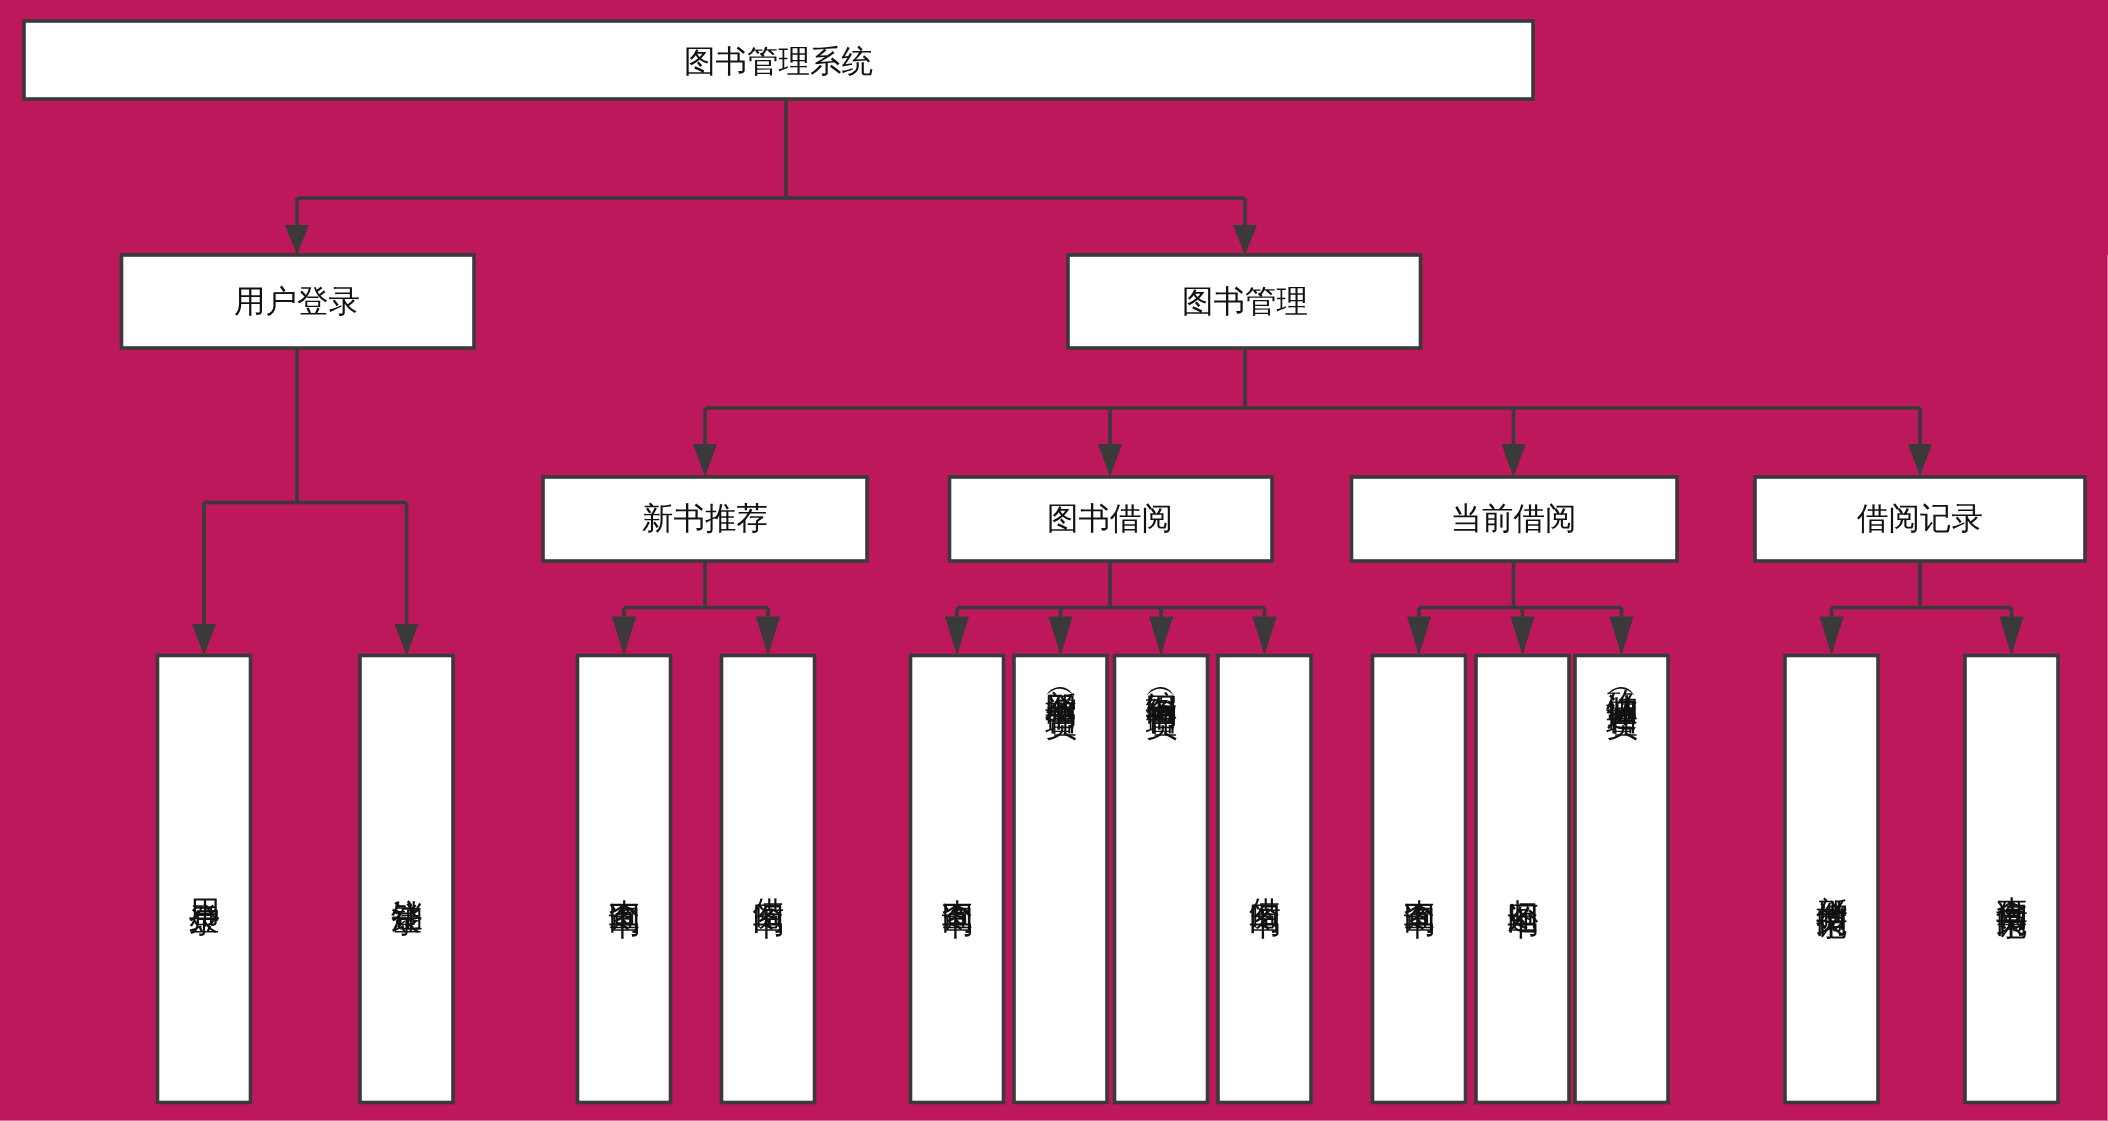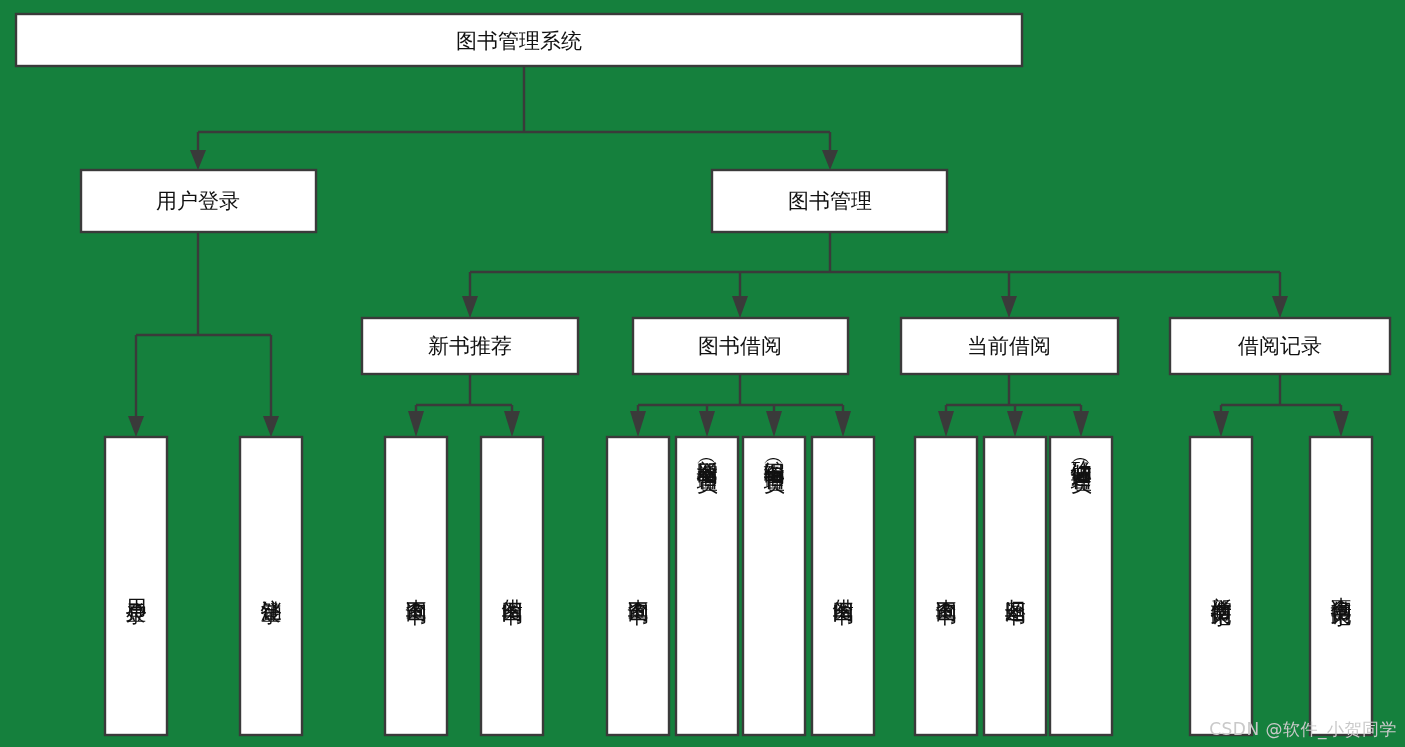--- a/index.html
+++ b/index.html
@@ -10,21 +10,21 @@
   body {
     width: 1405px;
     height: 747px;
     font-family: "DejaVu Sans", "Liberation Sans", sans-serif;
     overflow: hidden;
   }
   #diagram-root {
     position: relative;
     width: 1405px;
     height: 747px;
-    background: #15803d;
+    background: #be185d;
   }
   svg.flow {
     position: absolute;
     left: 0;
     top: 0;
     width: 1405px;
     height: 747px;
   }
   .node-box {
     fill: #ffffff;
@@ -245,15 +245,14 @@
   <div class="leaf-label-wrap" style="left:1050px; top:437px; width:62px; height:298px; align-items:flex-start; padding-top:6px; box-sizing:border-box;">
     <span class="leaf-label">确认归还（管理员）</span>
   </div>
   <div class="leaf-label-wrap" style="left:1190px; top:437px; width:62px; height:298px;">
     <span class="leaf-label">新增借阅记录</span>
   </div>
   <div class="leaf-label-wrap" style="left:1310px; top:437px; width:62px; height:298px;">
     <span class="leaf-label">查询借阅记录</span>
   </div>
 
-  <div class="watermark">CSDN @软件_小贺同学</div>
 
 </div>
 
 </body></html>

